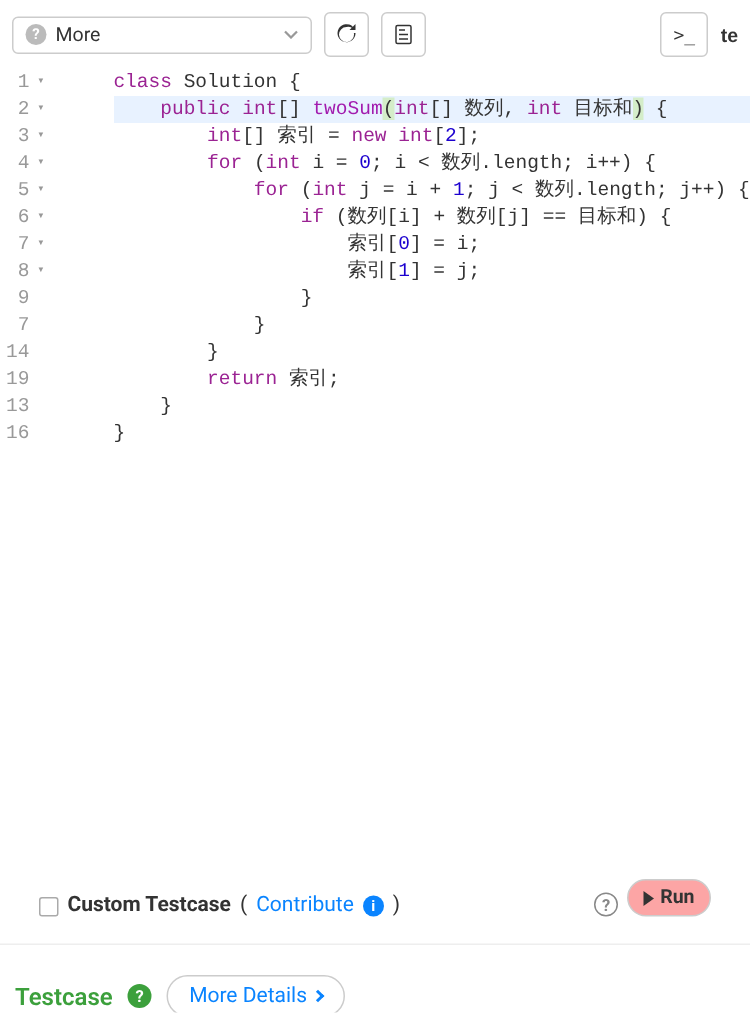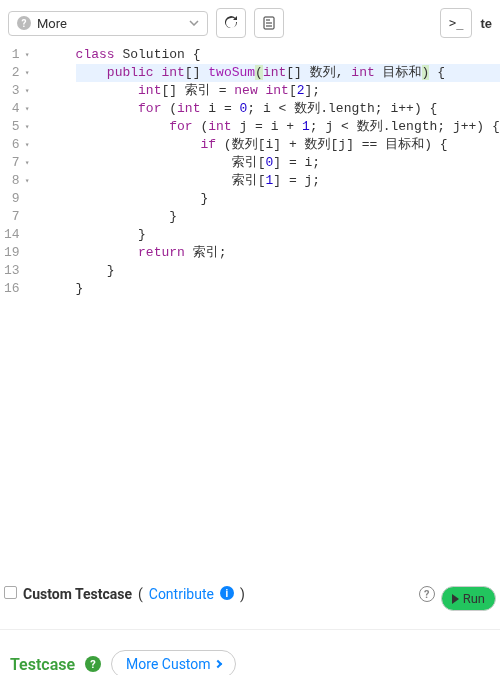--- a/index.html
+++ b/index.html
@@ -91,22 +91,22 @@
   .kw { color: #9b2393; }
   .type { color: #9b2393; }
   .fname { color: #a21caf; text-align: right; }
   .paren-hl { background: #d4edc9; }
   .num { color: #1c00cf; }
   .op { color: #333; }
   .id { color: #333; }
   .codearea-pad { height: 280px; }
   .testcase-row {
     display: flex;
-    align-items: flex-start;
-    padding: 8px 4px;
+    align-items: flex-end;
+    padding: 8px 26px;
     gap: 6px;
     font-size: 14px;
   }
   .checkbox {
     width: 13px; height: 13px;
     border: 1px solid #aaa;
     border-radius: 2px;
     display: inline-block;
     background: #fff;
     cursor: pointer;
@@ -124,24 +124,24 @@
     align-items:center; justify-content:center; font-size:11px; font-weight:bold;
     cursor: pointer;
   }
   .run-btn {
     border: 1px solid #ccc;
     border-radius: 14px;
     padding: 4px 10px;
     display: inline-flex;
     align-items: center;
     gap: 4px;
-    background: #22c55e;
+    background: #fca5a5;
     cursor: pointer;
     font-size: 13px;
-    font-weight: 400;
+    font-weight: 700;
   }
   .play-tri {
     width: 0; height: 0;
     border-left: 7px solid #333;
     border-top: 5px solid transparent;
     border-bottom: 5px solid transparent;
   }
   .divider { border-top: 1px solid #eee; margin: 10px 0; }
   .result-row {
     padding: 10px;
@@ -285,16 +285,16 @@
     <span>Run</span>
   </div>
 </div>
 
 <div class="divider"></div>
 
 <div class="result-row">
   <span class="accepted">Testcase</span>
   <span class="check-circle">?</span>
   <div class="details-btn">
-    <span>More Custom</span>
+    <span>More Details</span>
     <span class="chev-right"></span>
   </div>
 </div>
 
 </body></html>

